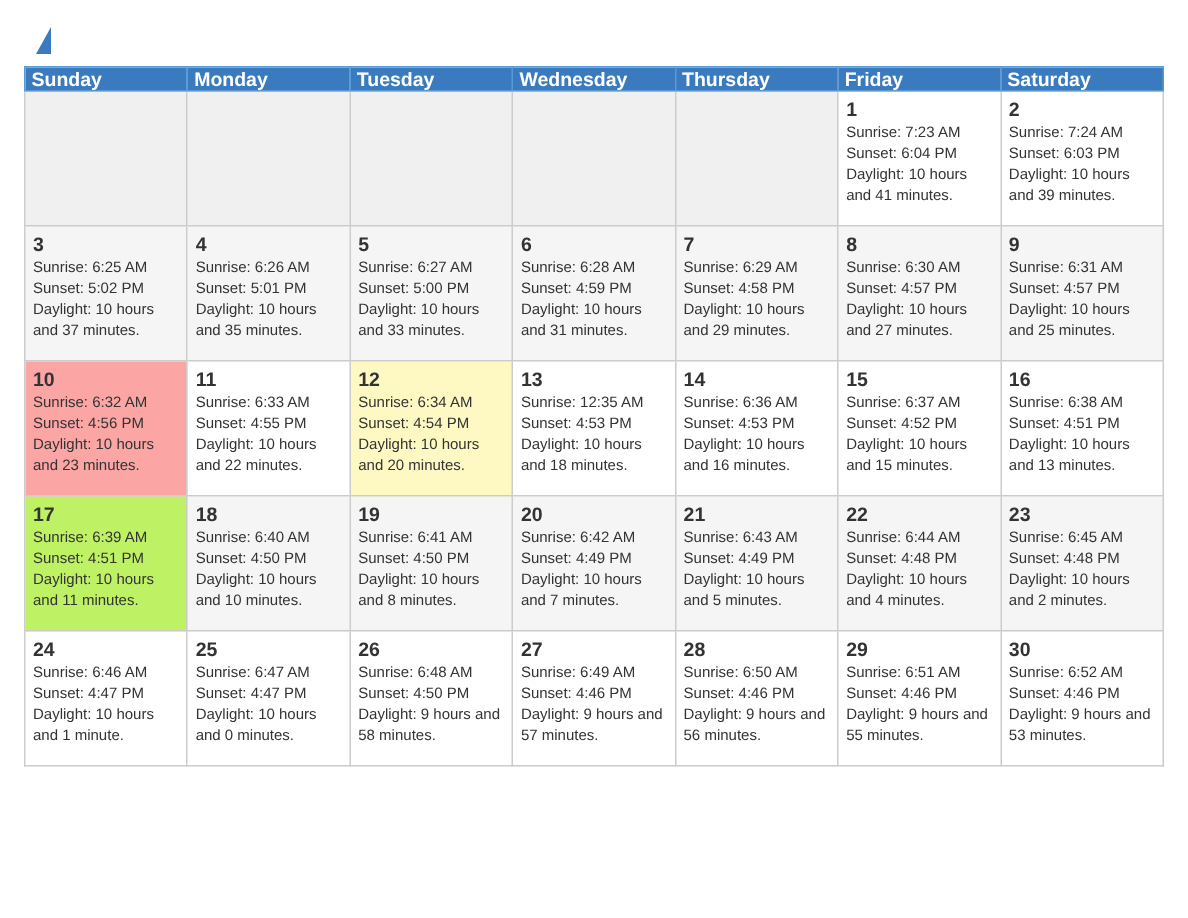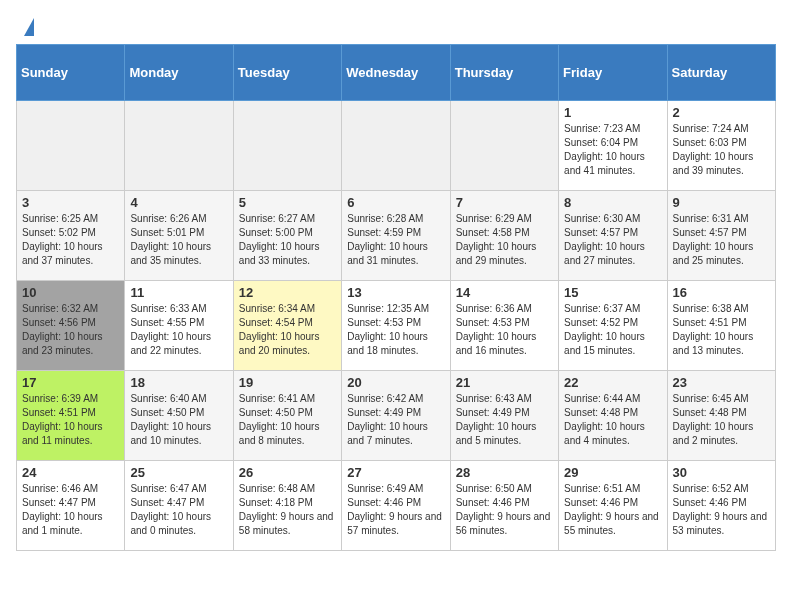--- a/index.html
+++ b/index.html
@@ -53,21 +53,21 @@
       width: 100%;
       border-collapse: collapse;
       margin: 0 8px;
       width: calc(100% - 16px);
     }
     th {
       background: #3a7bbf;
       color: #fff;
       font-size: 13px;
       font-weight: bold;
-      padding: 20px 4px;
+      padding: 0 4px;
       text-align: left;
       border: 1px solid #5a9ad4;
     }
     td {
       vertical-align: top;
       border: 1px solid #ccc;
       padding: 4px 5px;
       font-size: 10.5px;
       color: #333;
       width: 14.28%;
@@ -180,21 +180,21 @@
 Daylight: 10 hours and 27 minutes.</div>
           </td>
           <td style="background: rgb(245, 245, 245);">
             <span class="day-num">9</span>
             <div class="day-info">Sunrise: 6:31 AM
 Sunset: 4:57 PM
 Daylight: 10 hours and 25 minutes.</div>
           </td>
         </tr>
         <tr>
-          <td style="background: #a3a3a3;">
+          <td style="background: #fca5a5;">
             <span class="day-num">10</span>
             <div class="day-info">Sunrise: 6:32 AM
 Sunset: 4:56 PM
 Daylight: 10 hours and 23 minutes.</div>
           </td>
           <td style="background: rgb(255, 255, 255);">
             <span class="day-num">11</span>
             <div class="day-info">Sunrise: 6:33 AM
 Sunset: 4:55 PM
 Daylight: 10 hours and 22 minutes.</div>
@@ -283,21 +283,21 @@
           </td>
           <td style="background: rgb(255, 255, 255);">
             <span class="day-num">25</span>
             <div class="day-info">Sunrise: 6:47 AM
 Sunset: 4:47 PM
 Daylight: 10 hours and 0 minutes.</div>
           </td>
           <td style="background: rgb(255, 255, 255);">
             <span class="day-num">26</span>
             <div class="day-info">Sunrise: 6:48 AM
-Sunset: 4:18 PM
+Sunset: 4:50 PM
 Daylight: 9 hours and 58 minutes.</div>
           </td>
           <td style="background: rgb(255, 255, 255);">
             <span class="day-num">27</span>
             <div class="day-info">Sunrise: 6:49 AM
 Sunset: 4:46 PM
 Daylight: 9 hours and 57 minutes.</div>
           </td>
           <td style="background: rgb(255, 255, 255);">
             <span class="day-num">28</span>

